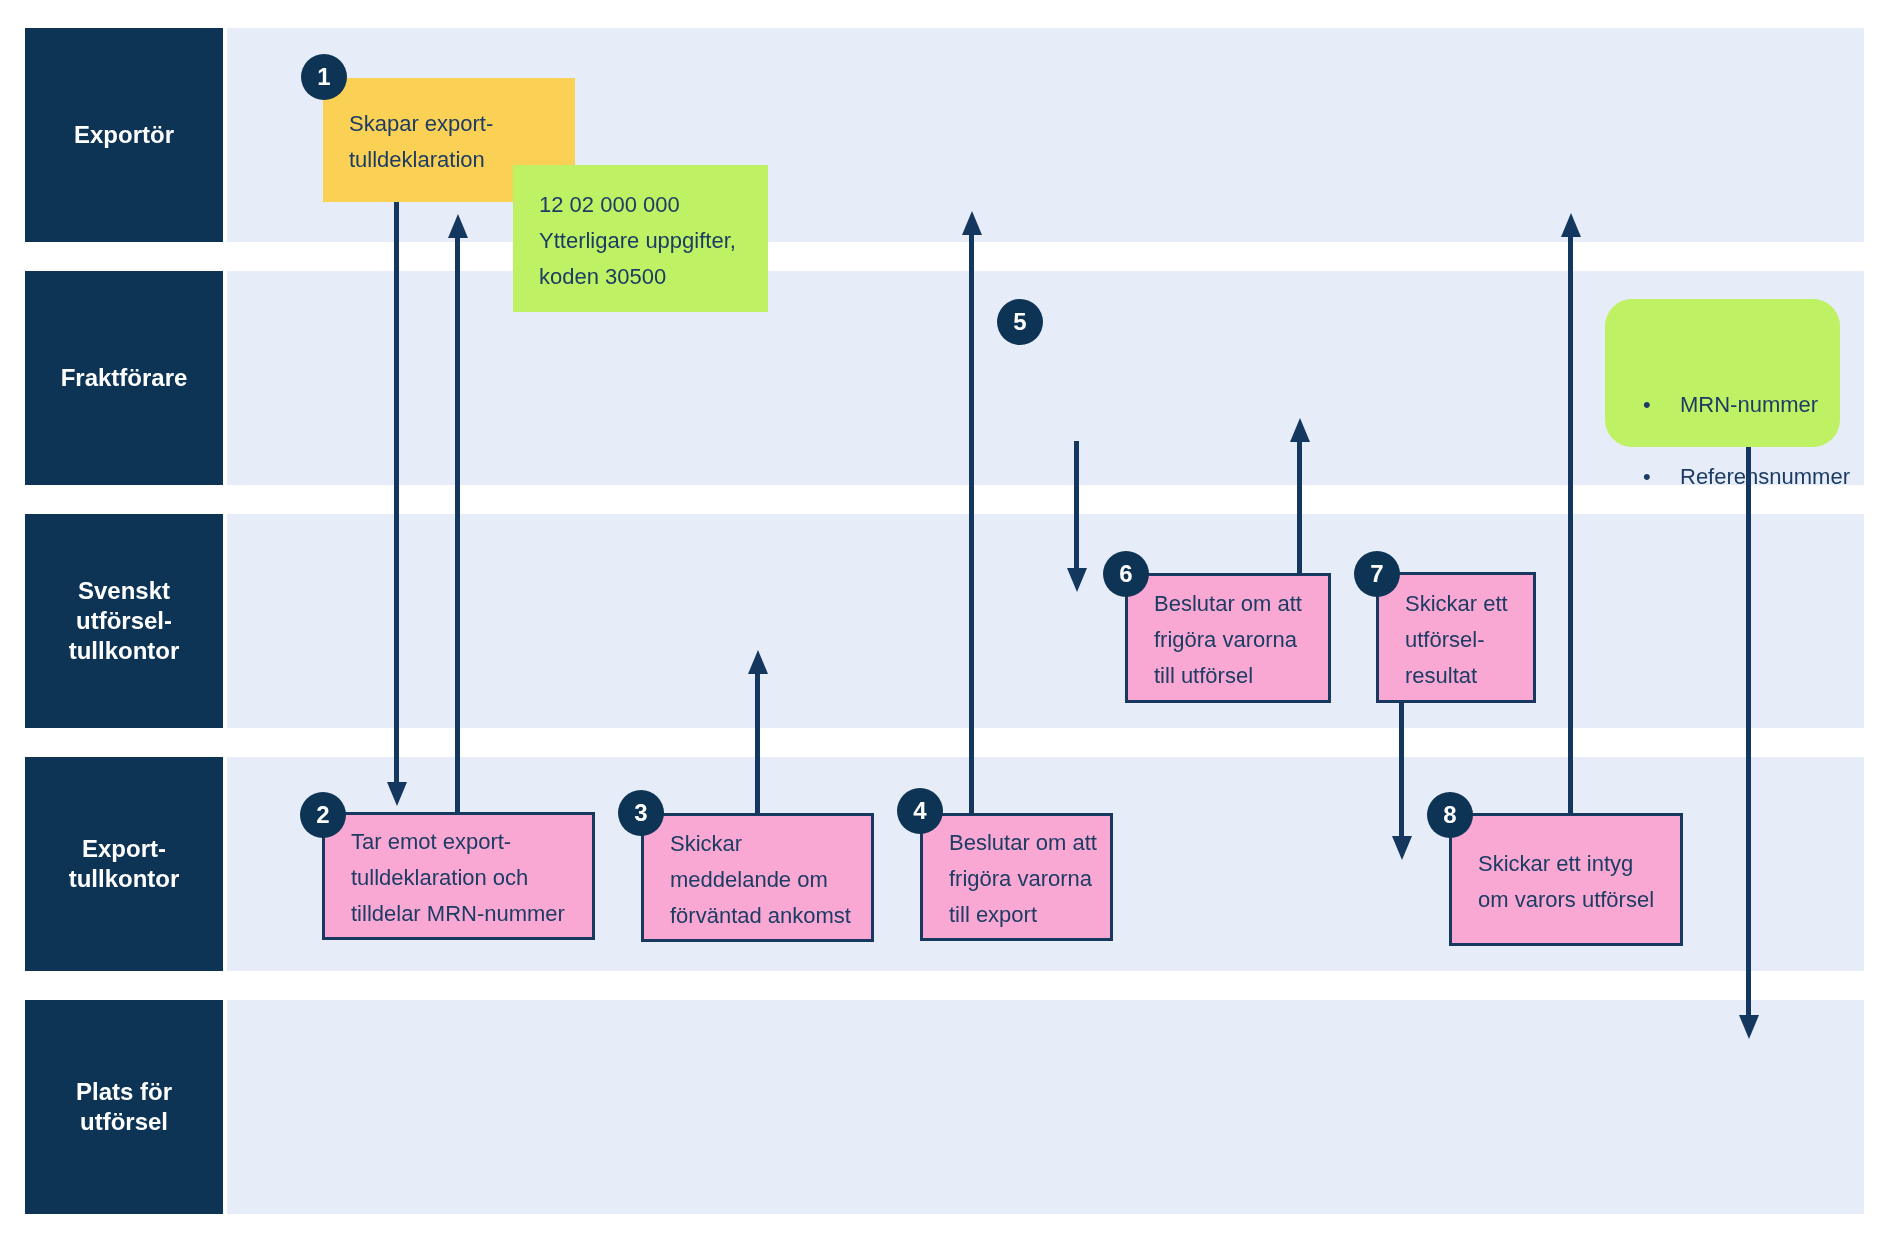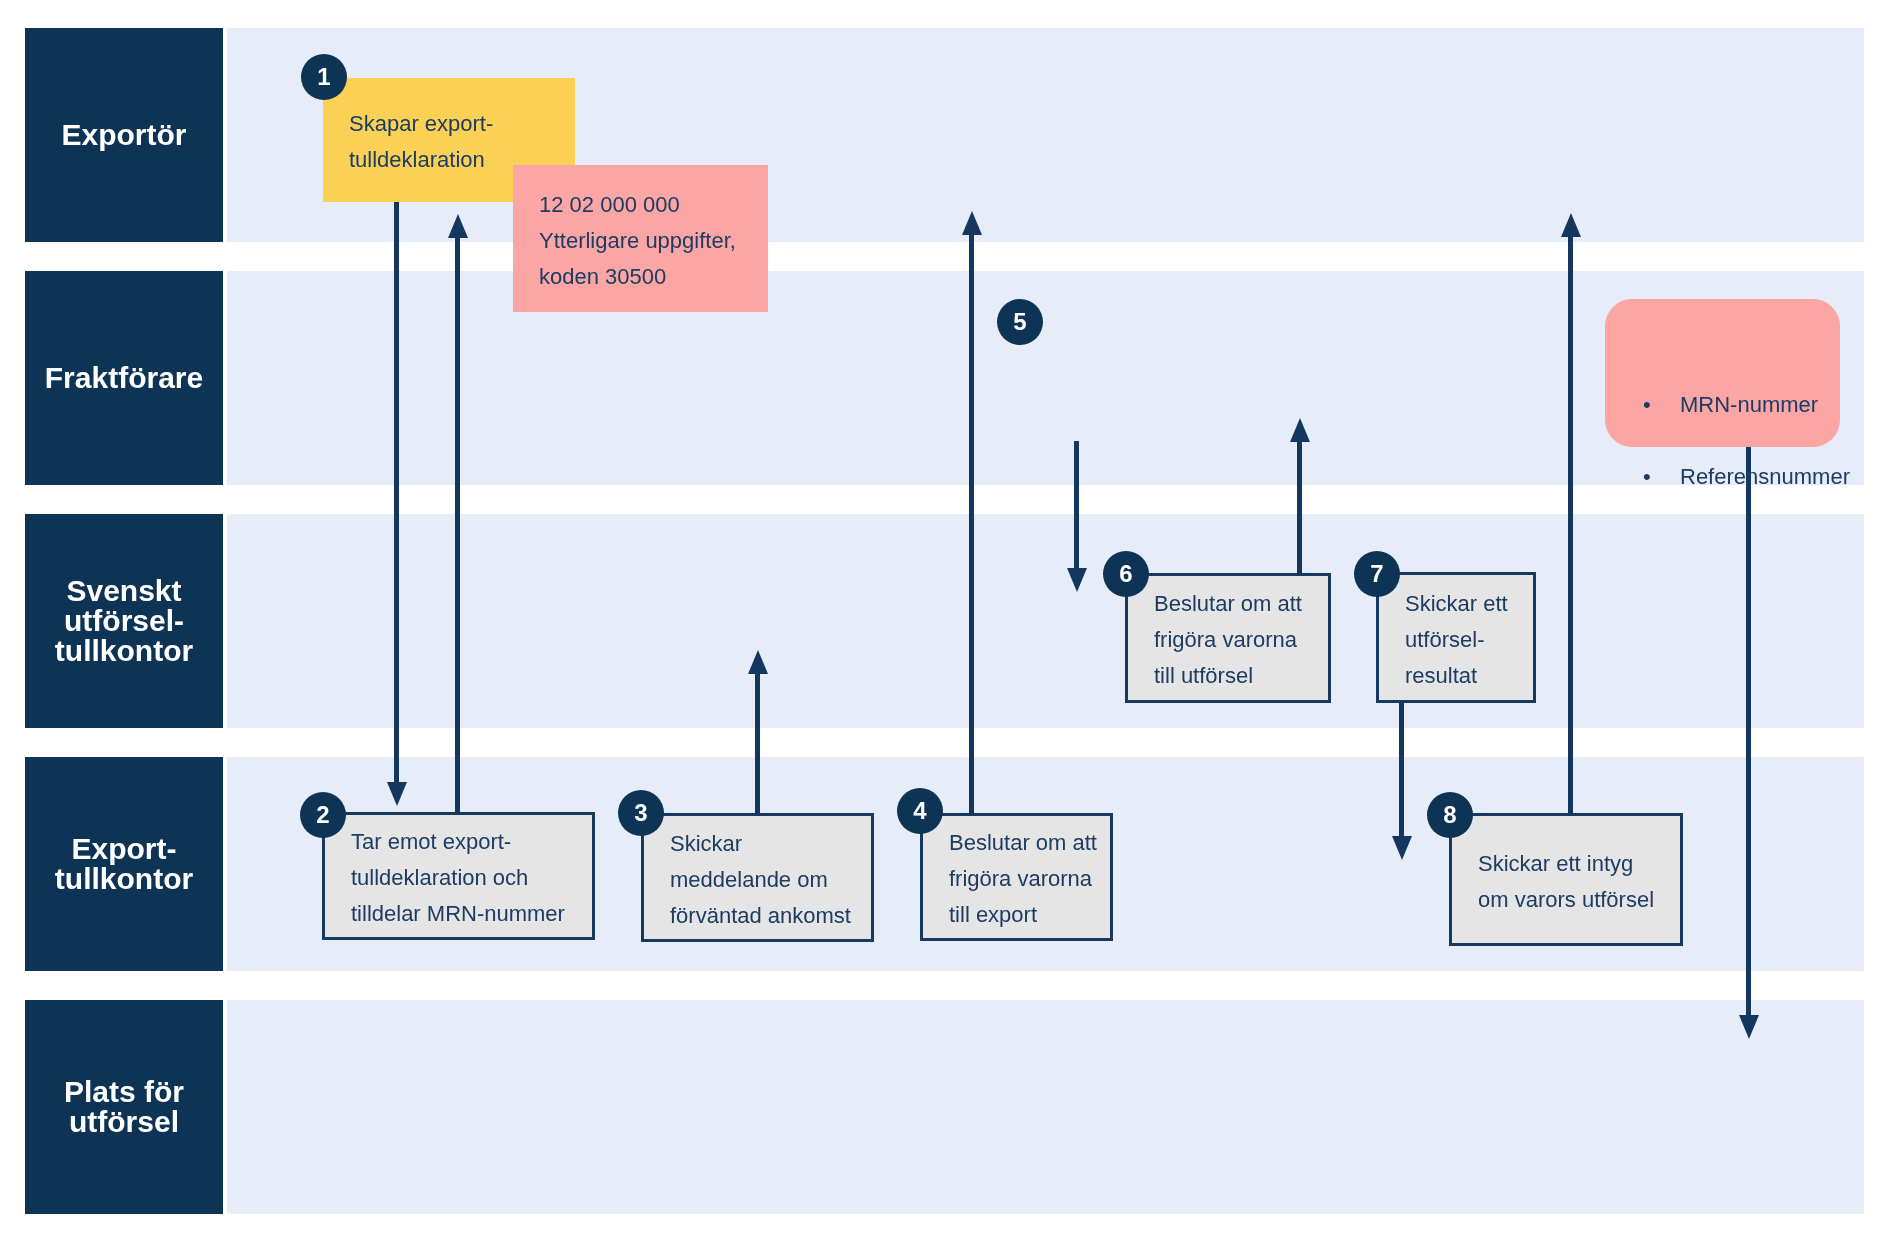--- a/index.html
+++ b/index.html
@@ -13,34 +13,34 @@
   
   .band{
     position:absolute;left:227px;width:1637px;height:214px;
     background:#e6ecf8;z-index:0;
   }
   
   .lane-label{
     position:absolute;left:25px;width:198px;height:214px;
     background:#0d3455;color:#ffffff;
     display:flex;align-items:center;justify-content:center;
-    text-align:center;font-weight:bold;font-size:30px;line-height:30px;
+    text-align:center;font-weight:bold;font-size:24px;line-height:30px;
     white-space:pre-line;z-index:2;
   }
   
   .box{
     position:absolute;z-index:2;
     display:flex;align-items:center;
     font-size:22px;line-height:36px;color:#1c3c63;
     white-space:pre-line;box-sizing:border-box;
     padding:10px 10px 6px 26px;
   }
   .box.highlight{background:#fbd155;}
-  .box.outline{background:#e5e5e5;border:3px solid #17395f;}
-  .box.note{background:#fca5a5;}
+  .box.outline{background:#f9a8d4;border:3px solid #17395f;}
+  .box.note{background:#bef264;}
   
   .stepnum{
     position:absolute;width:46px;height:46px;border-radius:50%;
     background:#0d3455;color:#ffffff;font-weight:bold;font-size:24px;
     display:flex;align-items:center;justify-content:center;z-index:3;
   }
   
   .arrow{position:absolute;width:5px;z-index:1;}
   .arrow .shaft{position:absolute;left:0;width:5px;background:#14375f;}
   .arrow.up .shaft{top:22px;bottom:0;}

